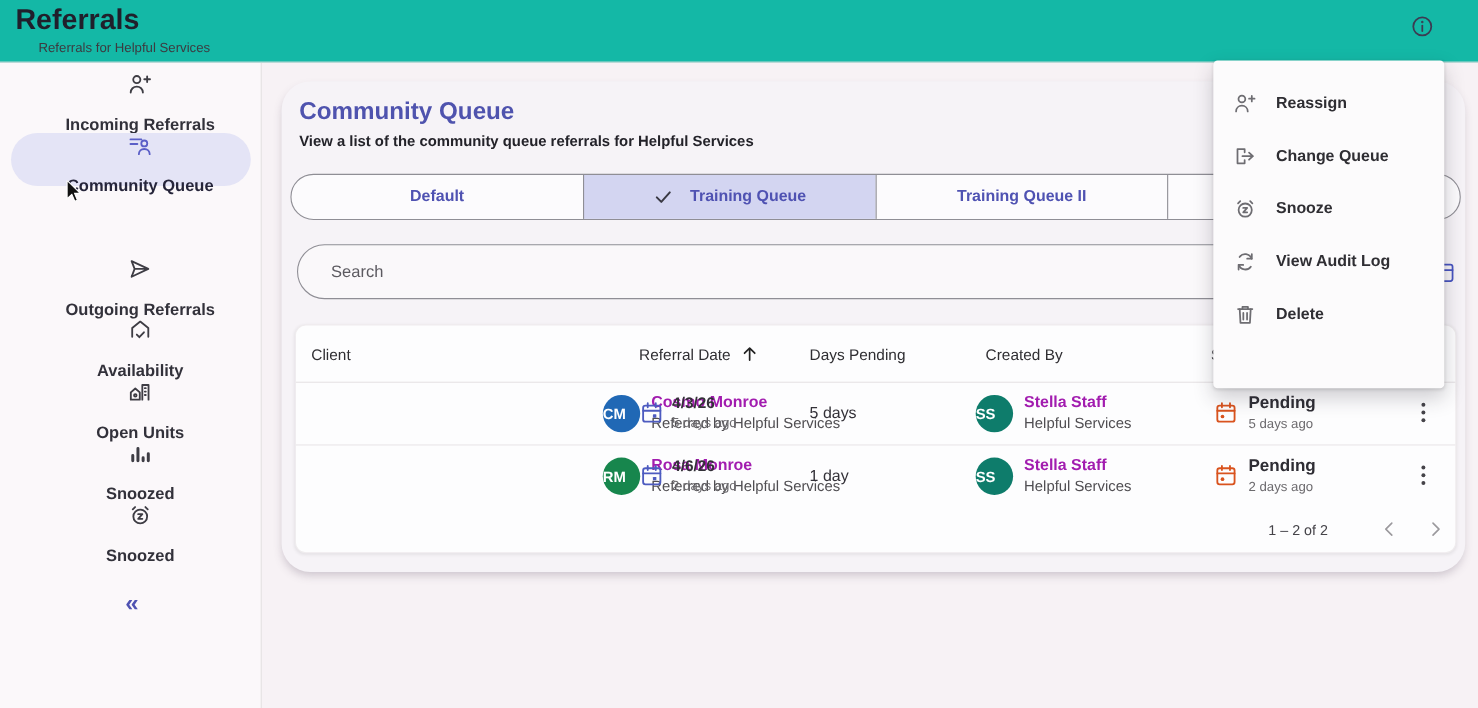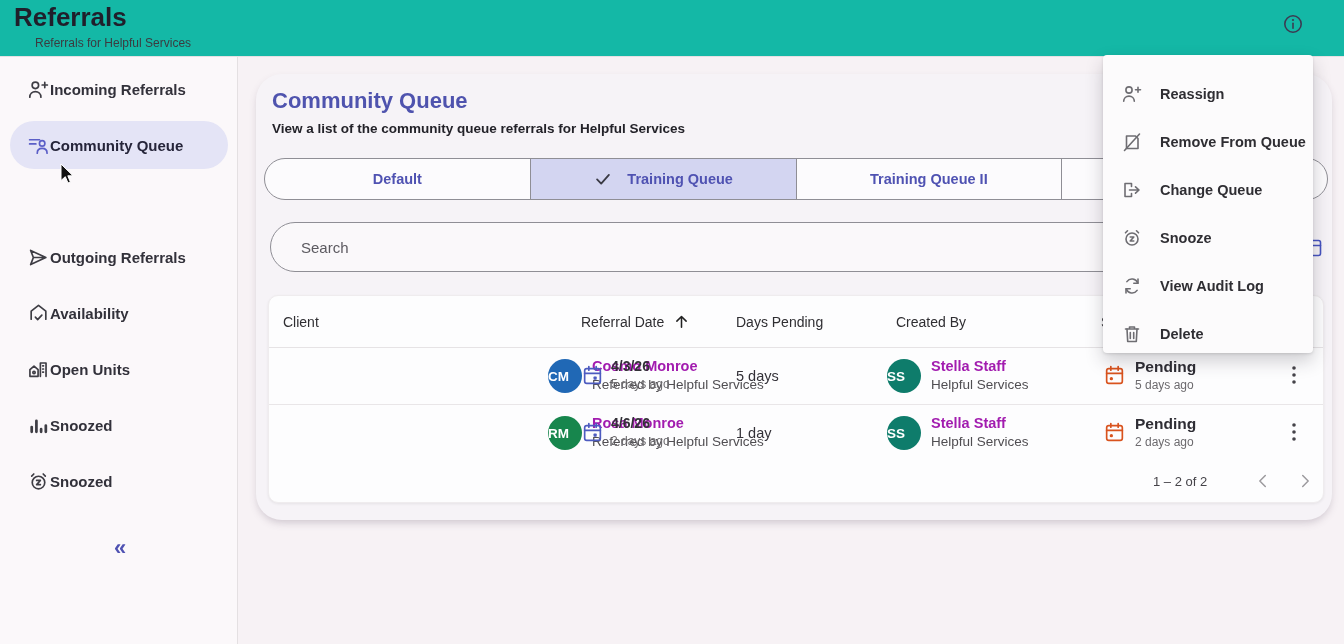--- a/index.html
+++ b/index.html
@@ -7,21 +7,21 @@
   .screen { position:relative; width:1344px; height:644px; background:#f7f2f5; overflow:hidden; color:#2a2930; }
 
   
   .hdr { position:absolute; left:0; top:0; width:1344px; height:57px; background:#14b8a6; border-bottom:1px solid #e4e1e3; z-index:2; }
   .hdr-title { position:absolute; left:14px; top:2px; font-size:26px; font-weight:700; color:#201f2b; }
   .hdr-sub { position:absolute; left:15px; top:36px; font-size:12px; color:#3c3b40;margin-left:20px; }
   .info-btn { position:absolute; right:40px; top:13px; width:22px; height:22px; color:#3c3b52; }
 
   
   .sidebar { position:absolute; left:0; top:57px; width:238px; height:587px; background:#fbf8fa; border-right:1px solid #e4e0e2; z-index:1; }
-  .side-item { position:absolute; left:10px; width:218px; height:48px; display:flex; align-items:center; padding-left:17px; border-radius:24px; font-size:15px; font-weight:600; color:#32313a; }
+  .side-item { position:absolute; left:10px; width:218px; height:48px; display:flex; align-items:center; gap:17px; padding-left:17px; border-radius:24px; font-size:15px; font-weight:600; color:#32313a;flex-direction:column; }
   .side-item .icn { width:23px; height:23px; color:#3e3d44; flex:none; }
   .side-item.selected { background:#e4e4f6; font-weight:700; color:#26253a; }
   .side-item.selected .icn { color:#5b5fc7; }
   .collapse { position:absolute; left:0; top:478px; width:238px; text-align:center; font-size:22px; font-weight:700; color:#4f52b2; letter-spacing:-2px; }
 
   svg.ic { display:block; width:100%; height:100%; fill:none; stroke:currentColor; stroke-width:1.6; stroke-linecap:round; stroke-linejoin:round; }
 
   
   .panel { position:absolute; left:256px; top:74px; width:1076px; height:446px; background:#f6f3f7; border-radius:26px; box-shadow:0 4px 9px -2px rgba(85,70,95,.28); z-index:1; }
   .panel-title { position:absolute; left:16px; top:14px; font-size:22px; font-weight:600; color:#4f53ae; }
@@ -318,29 +318,20 @@
             <circle cx="8" cy="7" r="3.1"></circle>
             <path d="M2.7 18.3c0-3.1 2.4-5.2 5.3-5.2s5.3 2.1 5.3 5.2"></path>
             <path d="M17 4.2v5M14.5 6.7h5"></path>
           </svg>
         </span>
       <span>Reassign</span>
     </div>
     <div class="menu-item">
       <span class="icn">
           <svg class="ic" viewBox="0 0 22 22">
-            <path d="M5.5 5h9l2.5 2.5V17.5h-11.5z"></path>
-            <path d="M3.5 19.5L18.5 3"></path>
-          </svg>
-        </span>
-      <span>Remove From Queue</span>
-    </div>
-    <div class="menu-item">
-      <span class="icn">
-          <svg class="ic" viewBox="0 0 22 22">
             <path d="M10.5 7.5v-3H4v13h6.5v-3"></path>
             <path d="M8.5 11h9.5M14.5 7.8l3.5 3.2-3.5 3.2"></path>
           </svg>
         </span>
       <span>Change Queue</span>
     </div>
     <div class="menu-item">
       <span class="icn">
           <svg class="ic" viewBox="0 0 22 22">
             <circle cx="11" cy="12" r="6"></circle>

